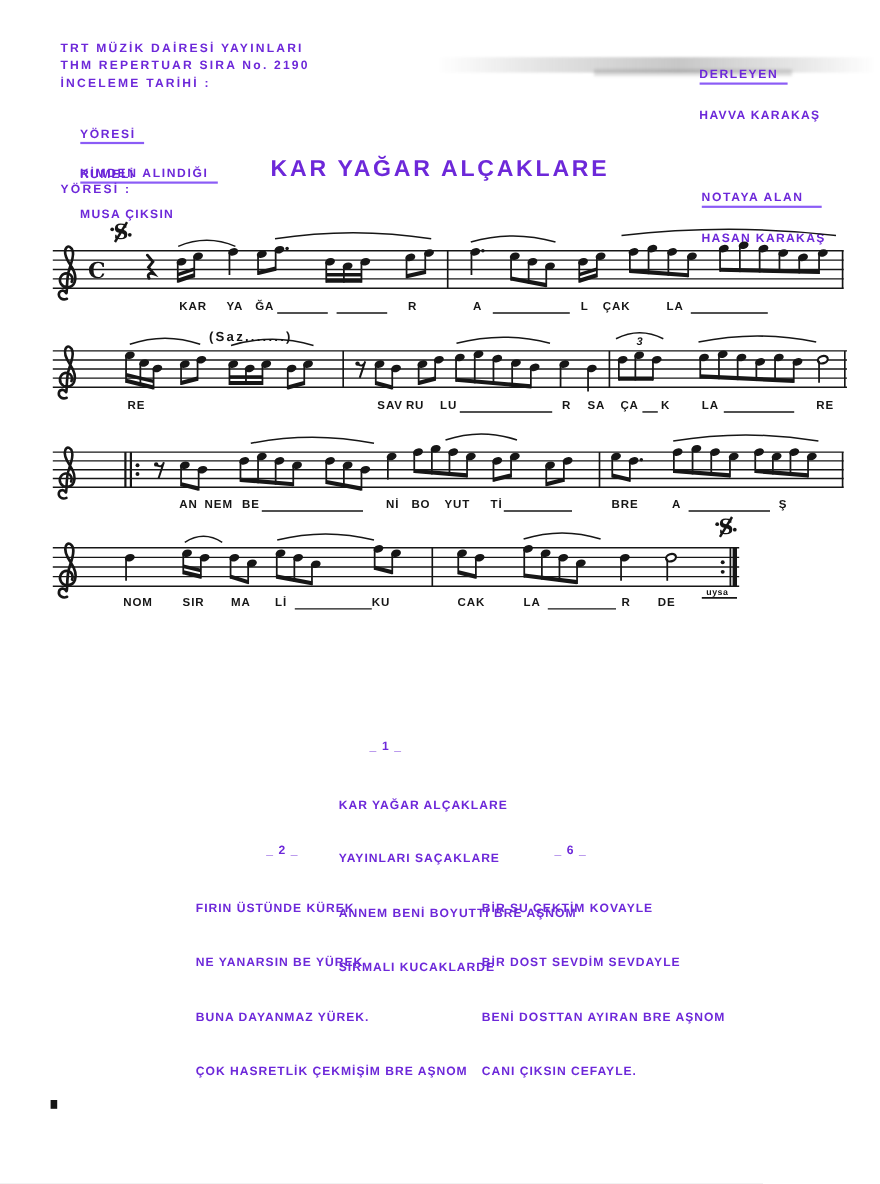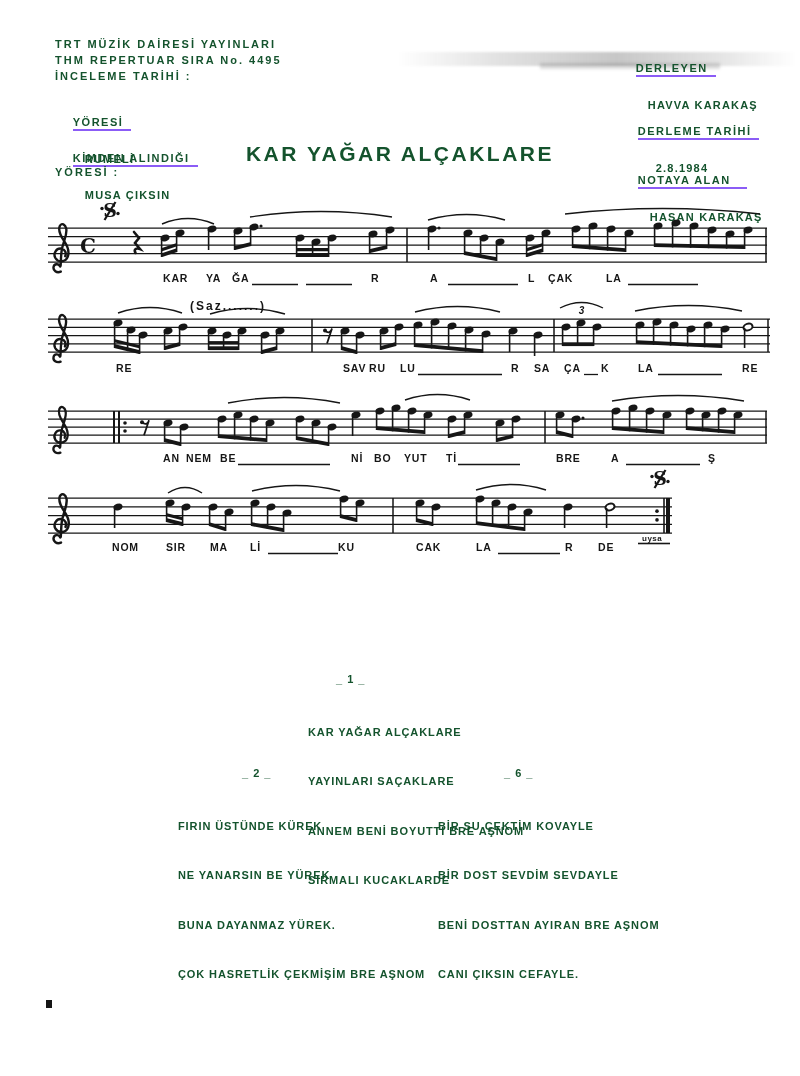--- a/index.html
+++ b/index.html
@@ -1,22 +1,22 @@
 <!DOCTYPE html>
 <html><head>
 <meta charset="utf-8">
 <style>
   html,body{margin:0;padding:0;background:#e8e8e8;}
   .page{position:relative;width:800px;height:1076px;background:#fff;overflow:hidden;
-        font-family:"Liberation Sans",sans-serif;color:#14532d;}
+        font-family:"Liberation Sans",sans-serif;color:#6d28d9;}
   .abs{position:absolute;white-space:pre;}
   .hline{font-size:11px;font-weight:700;letter-spacing:2px;}
   .lbl{font-size:11px;font-weight:700;letter-spacing:1.5px;border-bottom:2px solid #8b5cf6;
        padding:0 8px 1px 0;display:inline-block;}
-  .val{font-size:11px;font-weight:700;letter-spacing:1.2px;margin-top:2px;margin-left:12px;}
+  .val{font-size:11px;font-weight:700;letter-spacing:1.2px;margin-top:2px;}
   .title{font-size:21px;font-weight:700;letter-spacing:2.5px;text-align:center;width:320px;}
   #notation-svg{position:absolute;left:0;top:0;}
   .verse{position:absolute;font-size:11px;font-weight:700;letter-spacing:0.9px;
          line-height:16.5px;white-space:pre;}
   .vnum{font-size:11px;font-weight:700;letter-spacing:1px;margin-bottom:3px;}
   .smudge{position:absolute;left:398px;top:52px;width:398px;height:14px;
           background:linear-gradient(90deg,transparent,rgba(50,50,50,.14) 25%,rgba(70,70,70,.30) 55%,rgba(50,50,50,.12) 82%,transparent);
           filter:blur(1.2px);}
   .smudge2{position:absolute;left:540px;top:63px;width:180px;height:6px;
           background:rgba(60,60,60,.18);filter:blur(1.5px);}
@@ -24,21 +24,21 @@
 </style>
 </head>
 <body>
 
 <div class="page">
 
   <div class="smudge"></div>
   <div class="smudge2"></div>
 
   <div class="abs hline" style="left:55px;top:38px">TRT MÜZİK DAİRESİ YAYINLARI</div>
-  <div class="abs hline" style="left:55px;top:54px">THM REPERTUAR SIRA No. 4495</div>
+  <div class="abs hline" style="left:55px;top:54px">THM REPERTUAR SIRA No. 2190</div>
   <div class="abs hline" style="left:55px;top:70px">İNCELEME TARİHİ :</div>
 
   <div class="abs" style="left:55px;top:94px">
     <span class="lbl">YÖRESİ</span><br>
     <span class="val">RUMELİ</span>
   </div>
 
   <div class="abs" style="left:55px;top:130px">
     <span class="lbl">KİMDEN ALINDIĞI</span><br>
     <span class="val">MUSA ÇIKSIN</span>
@@ -46,24 +46,20 @@
 
   <div class="abs hline" style="left:55px;top:166px">YÖRESİ :</div>
 
   <div class="abs title" style="left:240px;top:142px">KAR YAĞAR ALÇAKLARE</div>
 
   <div class="abs" style="left:618px;top:40px">
     <span class="lbl">DERLEYEN</span><br>
     <span class="val">HAVVA KARAKAŞ</span>
   </div>
 
-  <div class="abs" style="left:620px;top:103px">
-    <span class="lbl">DERLEME TARİHİ</span><br>
-    <span class="val" style="margin-left:18px">2.8.1984</span>
-  </div>
 
   <div class="abs" style="left:620px;top:152px">
     <span class="lbl" style="padding-right:16px">NOTAYA ALAN</span><br>
     <span class="val">HASAN KARAKAŞ</span>
   </div>
 
   <svg id="notation-svg" width="800" height="600">
       <g>
         <line x1="48" y1="228" x2="767" y2="228" stroke="#161616" stroke-width="1.25"></line>
         <line x1="48" y1="236.5" x2="767" y2="236.5" stroke="#161616" stroke-width="1.25"></line>

